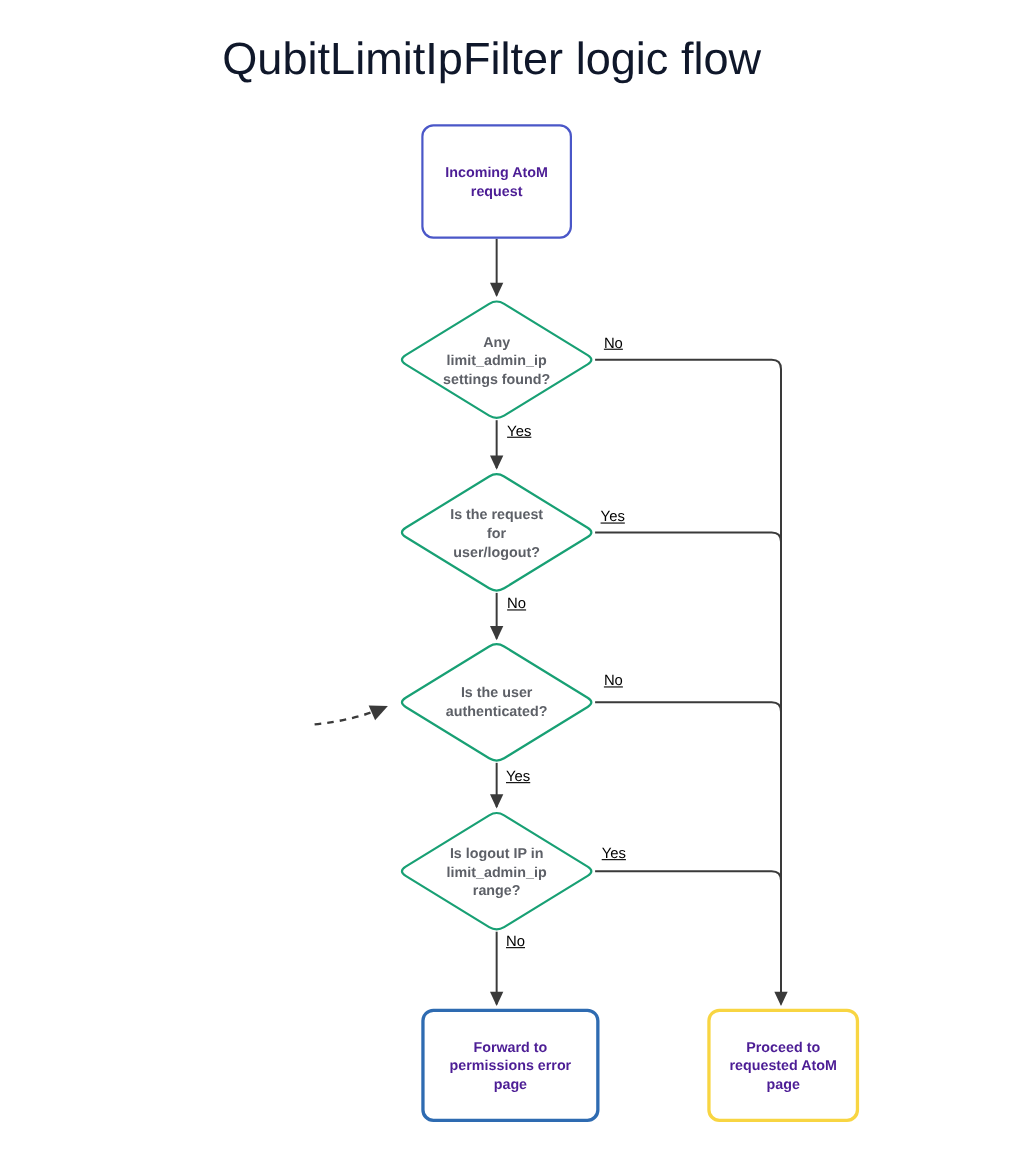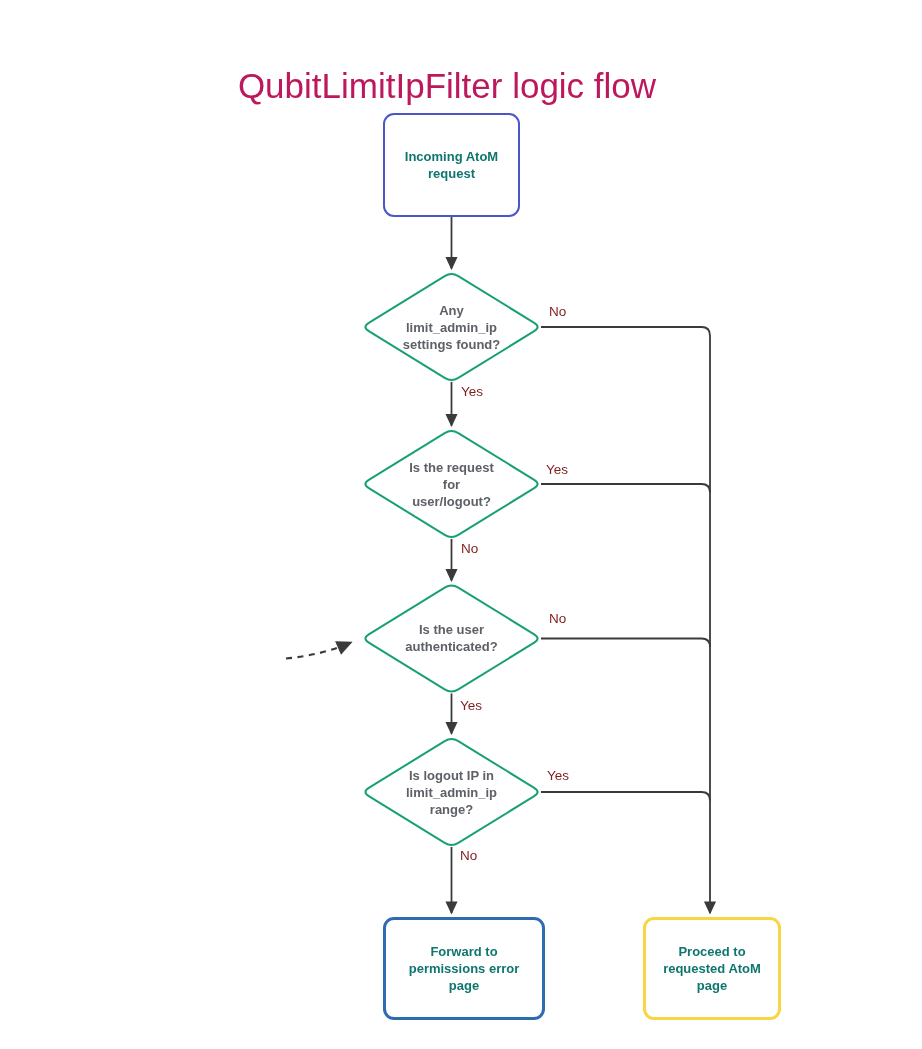--- a/index.html
+++ b/index.html
@@ -2,41 +2,41 @@
 <html><head>
 <meta charset="utf-8">
 <style>
   html,body { margin:0; padding:0; background:#ffffff; }
   .canvas {
     position:relative; width:922px; height:1049px; background:#ffffff;
     font-family:"Liberation Sans", sans-serif; overflow:hidden;
   }
   .title {
     position:absolute; top:30px; left:447px; transform:translateX(-50%);
-    font-size:35px; font-weight:400; color:#be185d; white-space:nowrap;margin-top:36px;
+    font-size:41px; font-weight:400; color:#0f172a; white-space:nowrap;
   }
   svg.layer { position:absolute; left:0; top:0; width:922px; height:1049px; }
   .node-rect {
     position:absolute; background:#ffffff; border-radius:11px; box-sizing:border-box;
     display:flex; align-items:center; justify-content:center; text-align:center;
-    font-weight:bold; font-size:13px; line-height:17px; color:#0f766e; white-space:pre-line;
+    font-weight:bold; font-size:13px; line-height:17px; color:#4c1d95; white-space:pre-line;
   }
   #node-start   { left:383px; top:113px; width:137px; height:104px; border:2.5px solid #4a57c8; }
   #node-error   { left:383px; top:917px; width:162px; height:103px; border:3.5px solid #2e6bb1; }
   #node-proceed { left:643px; top:917px; width:138px; height:103px; border:3.5px solid #f8d542; }
   .diamond-label {
     position:absolute; left:376px; width:151px; height:90px;
     display:flex; align-items:center; justify-content:center; text-align:center;
     font-weight:bold; font-size:13px; line-height:17px; color:#5d6067; white-space:pre-line;
   }
   #lbl-d1 { top:282px; }
   #lbl-d2 { top:439px; }
   #lbl-d3 { top:593px; }
   #lbl-d4 { top:747px; }
-  .edge-label { position:absolute; font-size:13.5px; color:#7f1d1d; }
+  .edge-label { position:absolute; font-size:13.5px; color:#000000;text-decoration:underline; }
   #el-d1-no  { left:549px; top:304px; }
   #el-d1-yes { left:461px; top:384px; }
   #el-d2-yes { left:546px; top:462px; }
   #el-d2-no  { left:461px; top:541px; }
   #el-d3-no  { left:549px; top:611px; }
   #el-d3-yes { left:460px; top:698px; }
   #el-d4-yes { left:547px; top:768px; }
   #el-d4-no  { left:460px; top:848px; }
   .annotation {
     position:absolute; left:47px; top:607px; width:260px;

